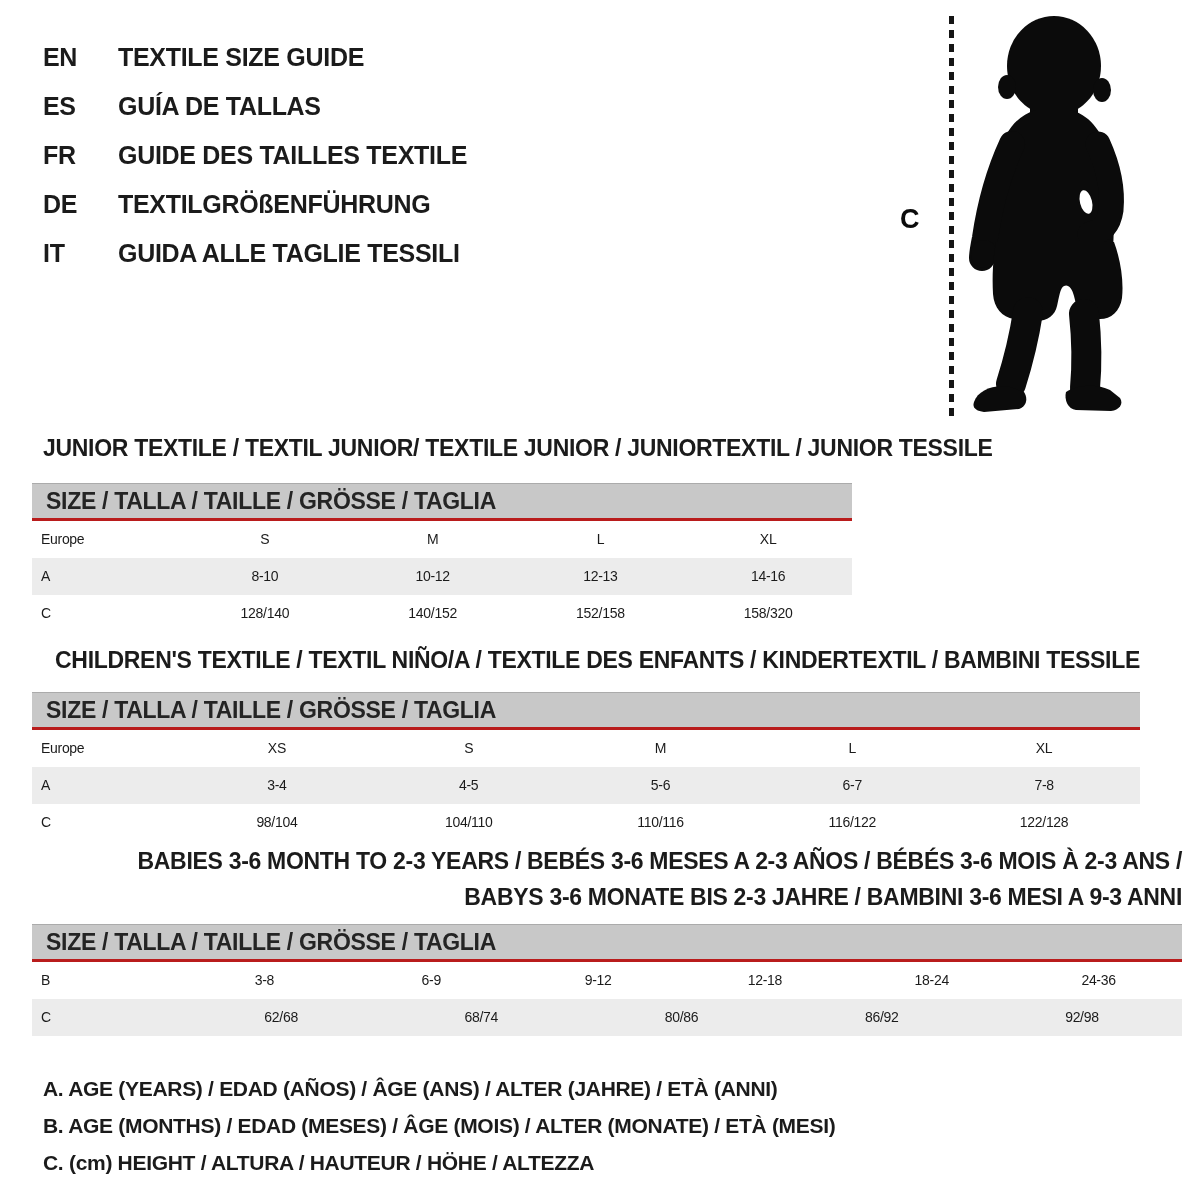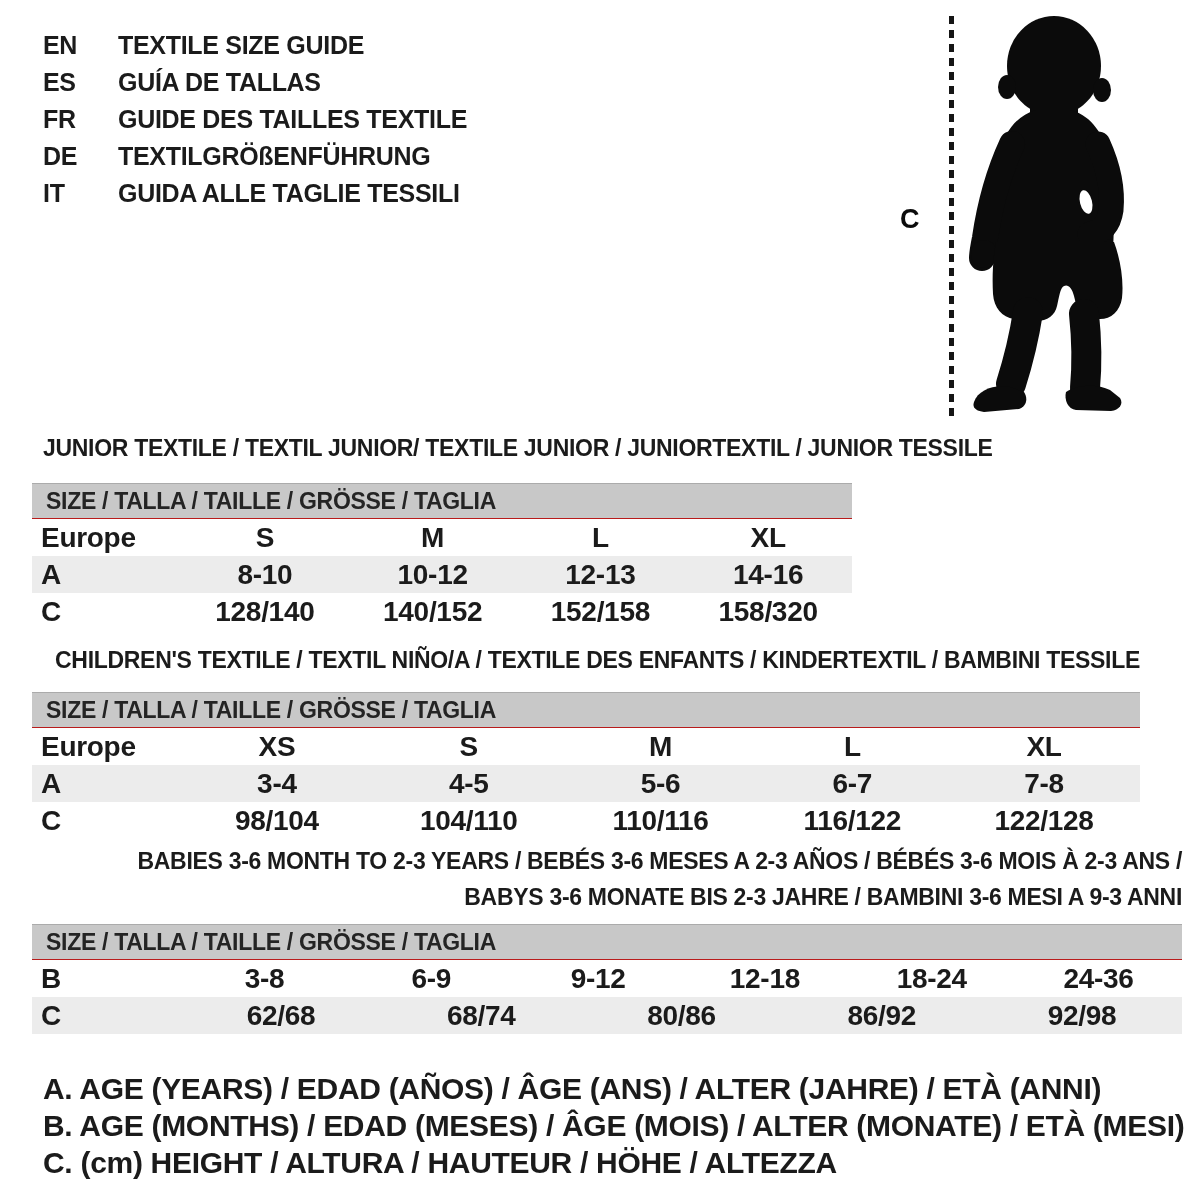--- a/index.html
+++ b/index.html
@@ -3,52 +3,52 @@
 <meta charset="utf-8">
 <style>
   html,body{margin:0;padding:0;background:#ffffff;}
   .page{
     position:relative;width:1200px;height:1200px;background:#ffffff;
     font-family:"Liberation Sans", sans-serif;color:#1b1b1b;overflow:hidden;
     letter-spacing:-0.3px;
   }
   
   .lang-block{position:absolute;left:43px;top:27px;}
-  .lang-row{display:flex;line-height:37px;font-size:25px;font-weight:bold;}
+  .lang-row{display:flex;line-height:37px;font-size:25px;font-weight:bold;margin-top:12px;}
   .lang-code{width:75px;flex:0 0 75px;}
   
   .figure{position:absolute;left:880px;top:0;width:320px;height:430px;color:#0b0b0b;}
   .measure-line{
     position:absolute;left:69px;top:16px;width:5px;height:400px;
     background:repeating-linear-gradient(to bottom,#151515 0px,#151515 8px,transparent 8px,transparent 14px);
   }
   .measure-label{position:absolute;left:20px;top:204px;font-size:27px;font-weight:bold;}
   .silhouette-svg{position:absolute;left:86px;top:14px;width:176px;height:402px;}
   
   .section{position:absolute;left:32px;}
   .section-title{font-size:23px;font-weight:bold;line-height:36px;padding-left:11px;white-space:nowrap;text-align:right;}
   .section-junior{top:430px;}
   .section-children{top:642px;}
   .section-babies{top:843px;}
   .section-junior  .size-table{width:820px;margin-top:17px;}
   .section-children .size-table{width:1108px;margin-top:14px;}
   .section-babies  .size-table{width:1150px;margin-top:9px;}
   .table-header{
     height:34px;line-height:34px;background:var(--table-header-bg,#c8c8c8);
-    border-top:1px solid #ababab;border-bottom:1px solid #b91c1c;
+    border-top:1px solid #ababab;border-bottom:3px solid #b91c1c;
     font-size:23px;font-weight:bold;padding-left:14px;color:#242424;
   }
-  .table-row{display:flex;height:37px;line-height:37px;font-size:28px;font-weight:bold;}
+  .table-row{display:flex;height:37px;line-height:37px;font-size:14px;font-weight:normal;}
   .table-row.shaded{background:var(--row-shaded-bg,#ececec);}
   .cell{overflow:hidden;}
   .label-cell{flex:0 0 140px;padding-left:9px;text-align:left;}
   .value-cell{flex:1;text-align:center;}
   
   .legend{position:absolute;left:43px;top:1070px;}
-  .legend-line{font-size:30px;font-weight:bold;line-height:37px;white-space:nowrap;}
+  .legend-line{font-size:21px;font-weight:bold;line-height:37px;white-space:nowrap;}
 </style>
 </head>
 <body>
 
 <div class="page" style="--table-header-bg: #c8c8c8; --row-shaded-bg: #ececec; --silhouette-color: #0b0b0b;">
 
   <div class="lang-block" id="langs">
       <div class="lang-row">
         <span class="lang-code">EN</span>
         <span class="lang-title">TEXTILE SIZE GUIDE</span>

